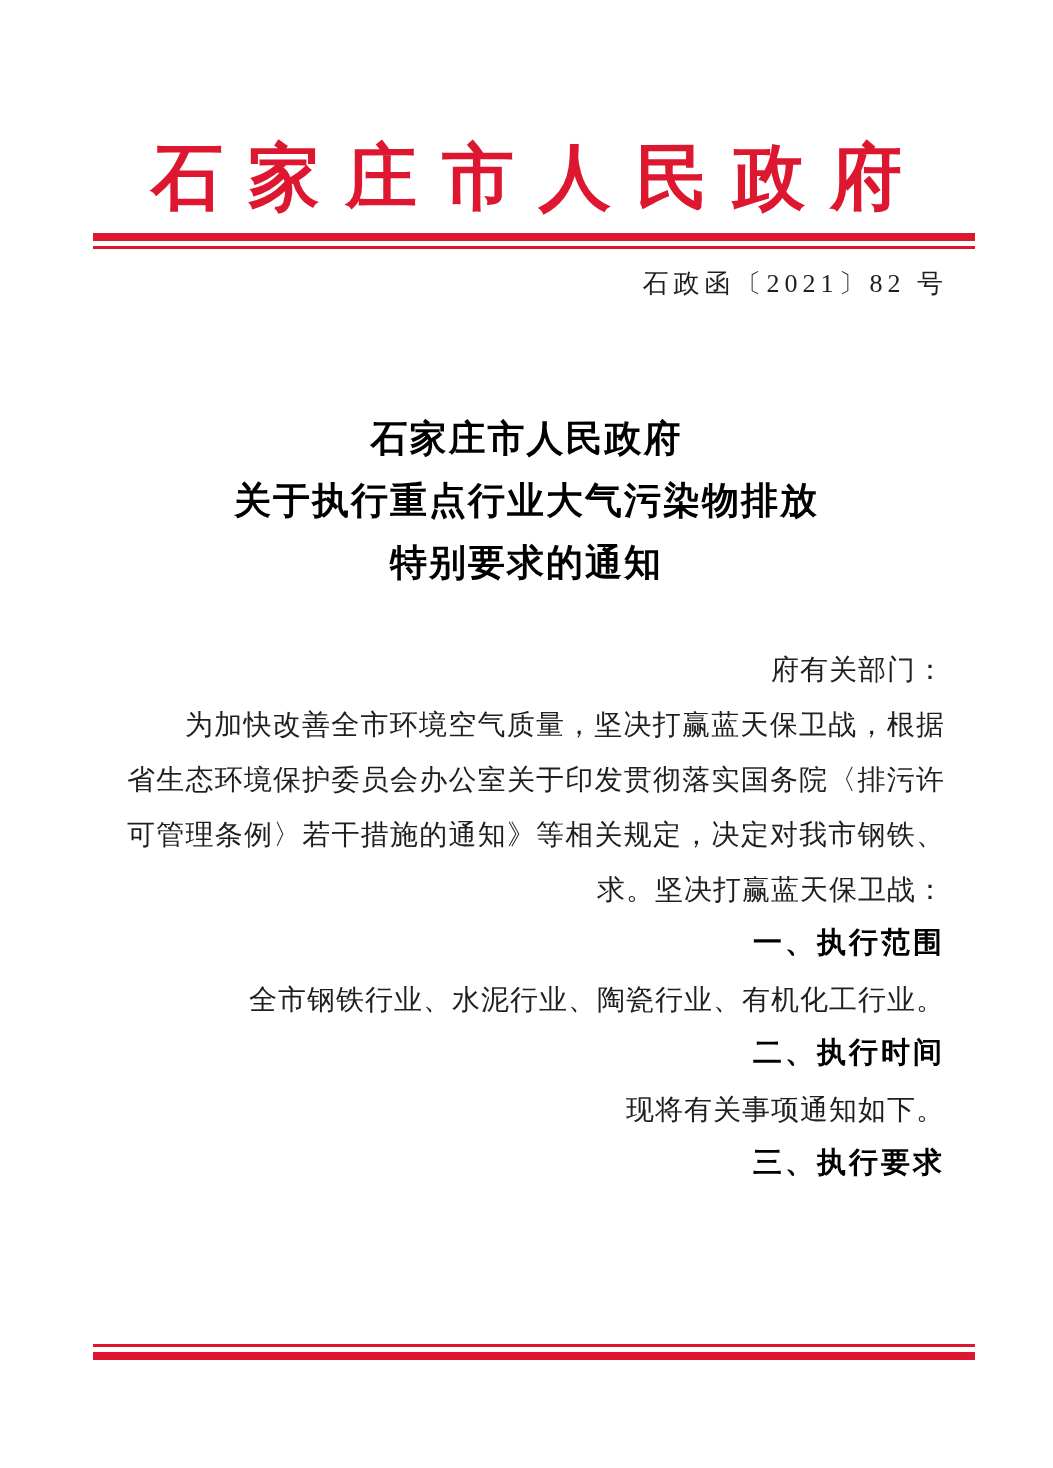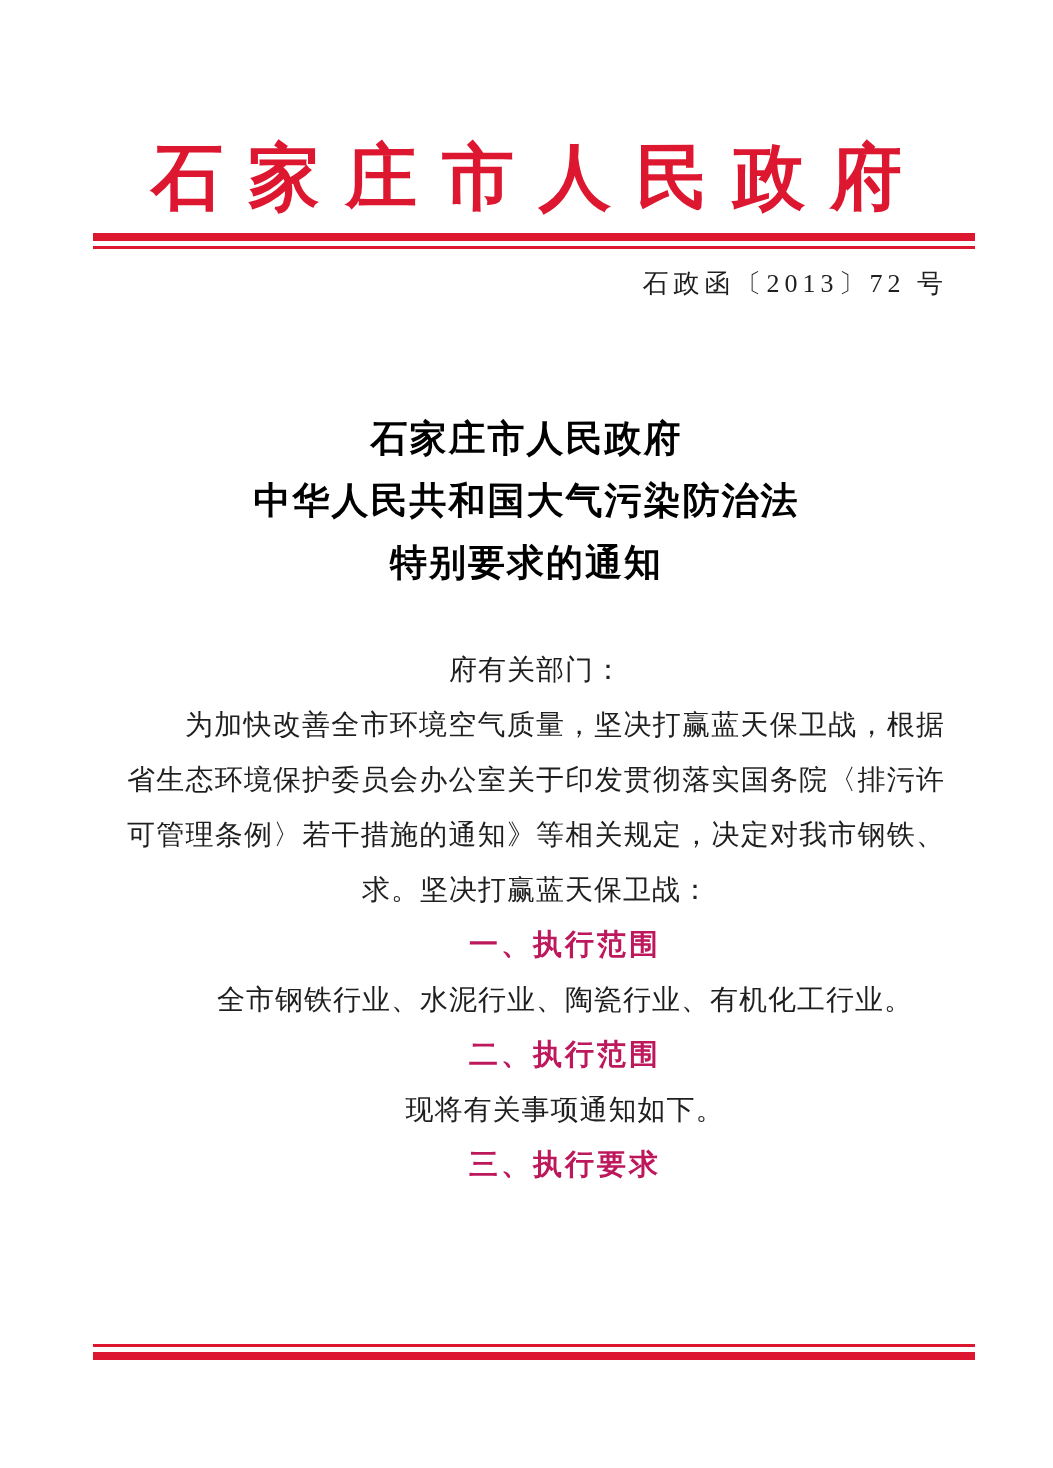--- a/index.html
+++ b/index.html
@@ -73,53 +73,53 @@
     top: 642px;
     left: 127px;
     width: 818px;
     color: var(--ink);
   }
   .line {
     font-size: 28px;
     line-height: 55px;
     letter-spacing: 1px;
     white-space: nowrap;
-    text-align: center;
+    text-align: right;
   }
   .line.justify {
     white-space: normal;
     text-align: justify;
     text-align-last: justify;
   }
   .line.indent { text-indent: 58px; }
   .line.bold {
     font-weight: bold;
-    font-family: Liberation Serif, serif;
+    font-family: Liberation Mono, monospace;
     font-size: 29px;
     letter-spacing: 3px;
-    color: #be185d;
+    color: #000000;
   }
 </style>
 </head>
 <body>
 
 <div class="page">
 
   <div class="letterhead-title">石家庄市人民政府</div>
 
   <div class="rule rule-top-thick"></div>
   <div class="rule rule-top-thin"></div>
 
-  <div class="doc-number">石政函〔2013〕72 号</div>
+  <div class="doc-number">石政函〔2021〕82 号</div>
 
   <div class="title-block">
 
       <div class="title-line">石家庄市人民政府</div>
 
-      <div class="title-line">中华人民共和国大气污染防治法</div>
+      <div class="title-line">关于执行重点行业大气污染物排放</div>
 
       <div class="title-line">特别要求的通知</div>
     </div>
 
   <div class="body-block">
 
 
       <div class="line">府有关部门：</div>
 
       <div class="line indent justify">为加快改善全市环境空气质量，坚决打赢蓝天保卫战，根据</div>
@@ -129,21 +129,21 @@
 
       <div class="line justify">可管理条例〉若干措施的通知》等相关规定，决定对我市钢铁、</div>
 
 
       <div class="line">求。坚决打赢蓝天保卫战：</div>
 
       <div class="line bold indent">一、执行范围</div>
 
       <div class="line indent">全市钢铁行业、水泥行业、陶瓷行业、有机化工行业。</div>
 
-      <div class="line bold indent">二、执行范围</div>
+      <div class="line bold indent">二、执行时间</div>
 
       <div class="line indent">现将有关事项通知如下。</div>
 
       <div class="line bold indent">三、执行要求</div>
     </div>
 
   <div class="rule rule-bottom-thin"></div>
   <div class="rule rule-bottom-thick"></div>
 
 </div>

